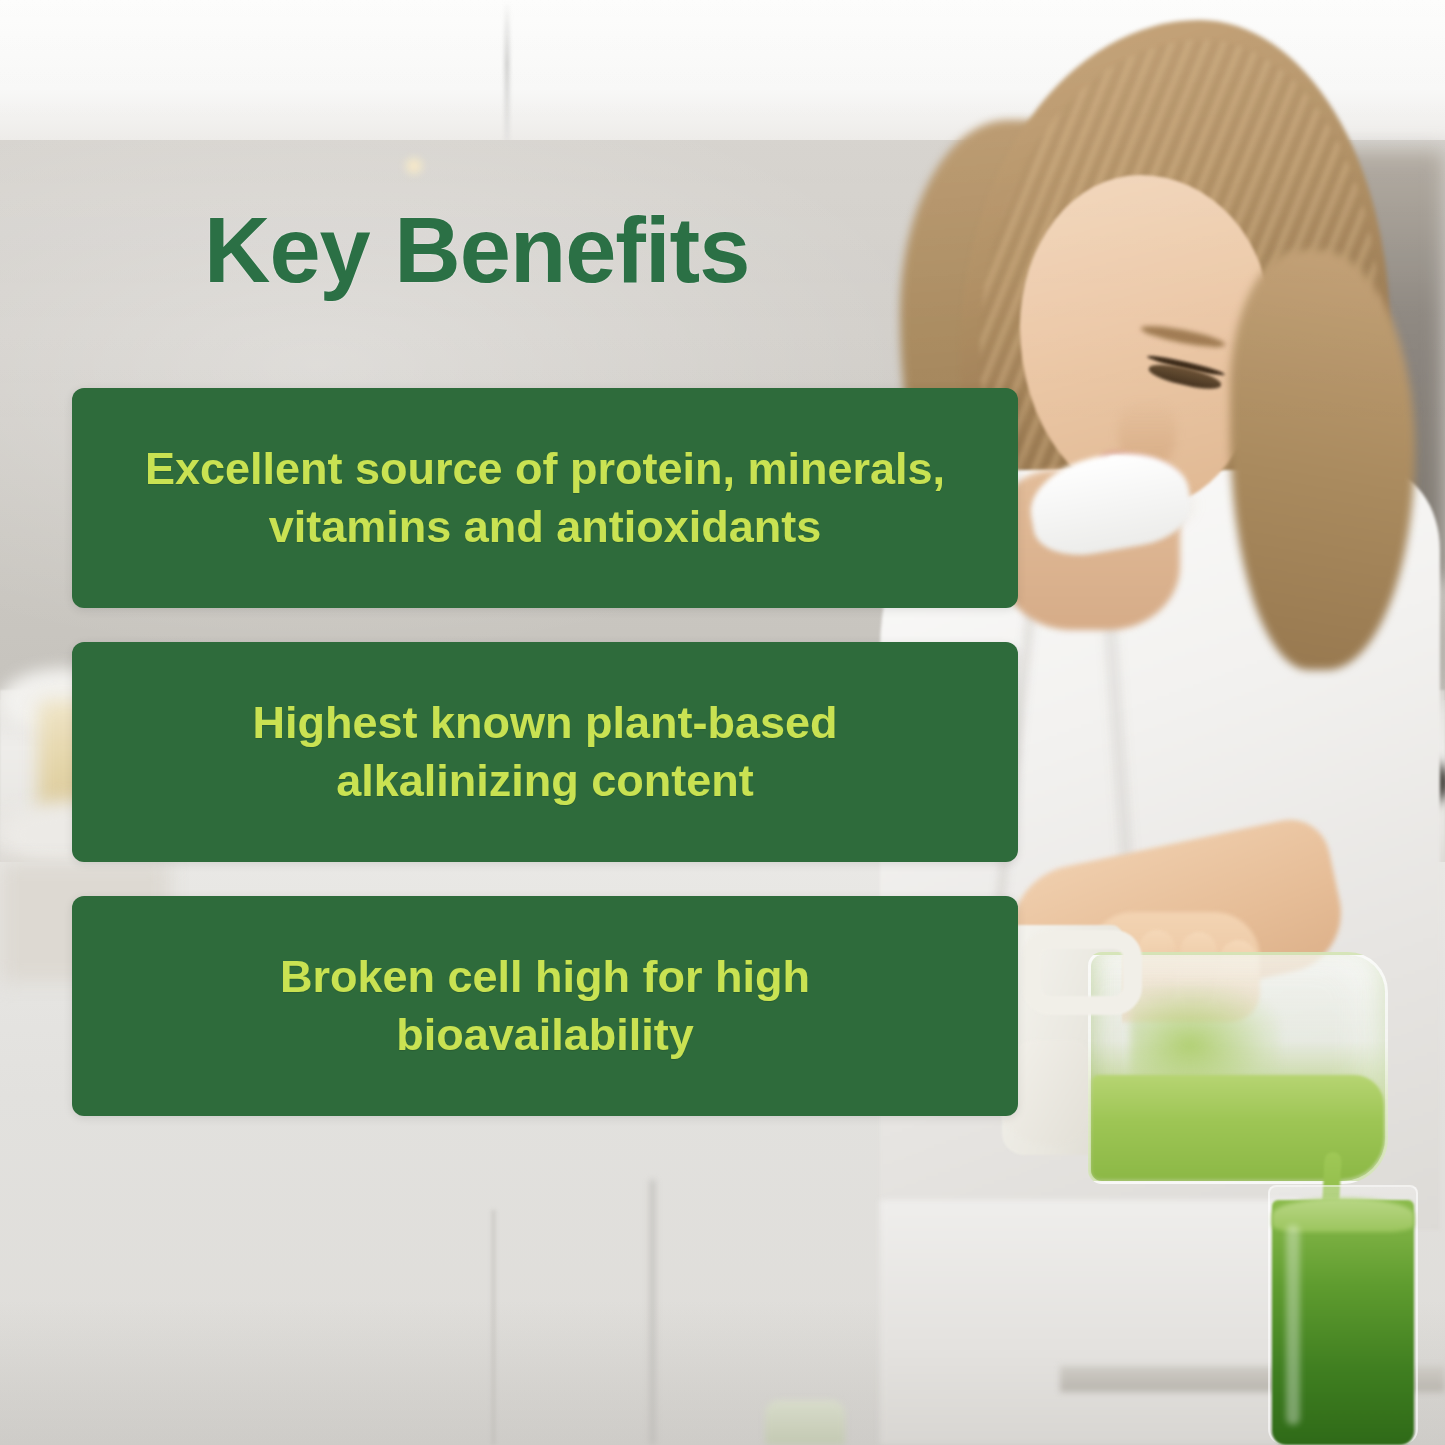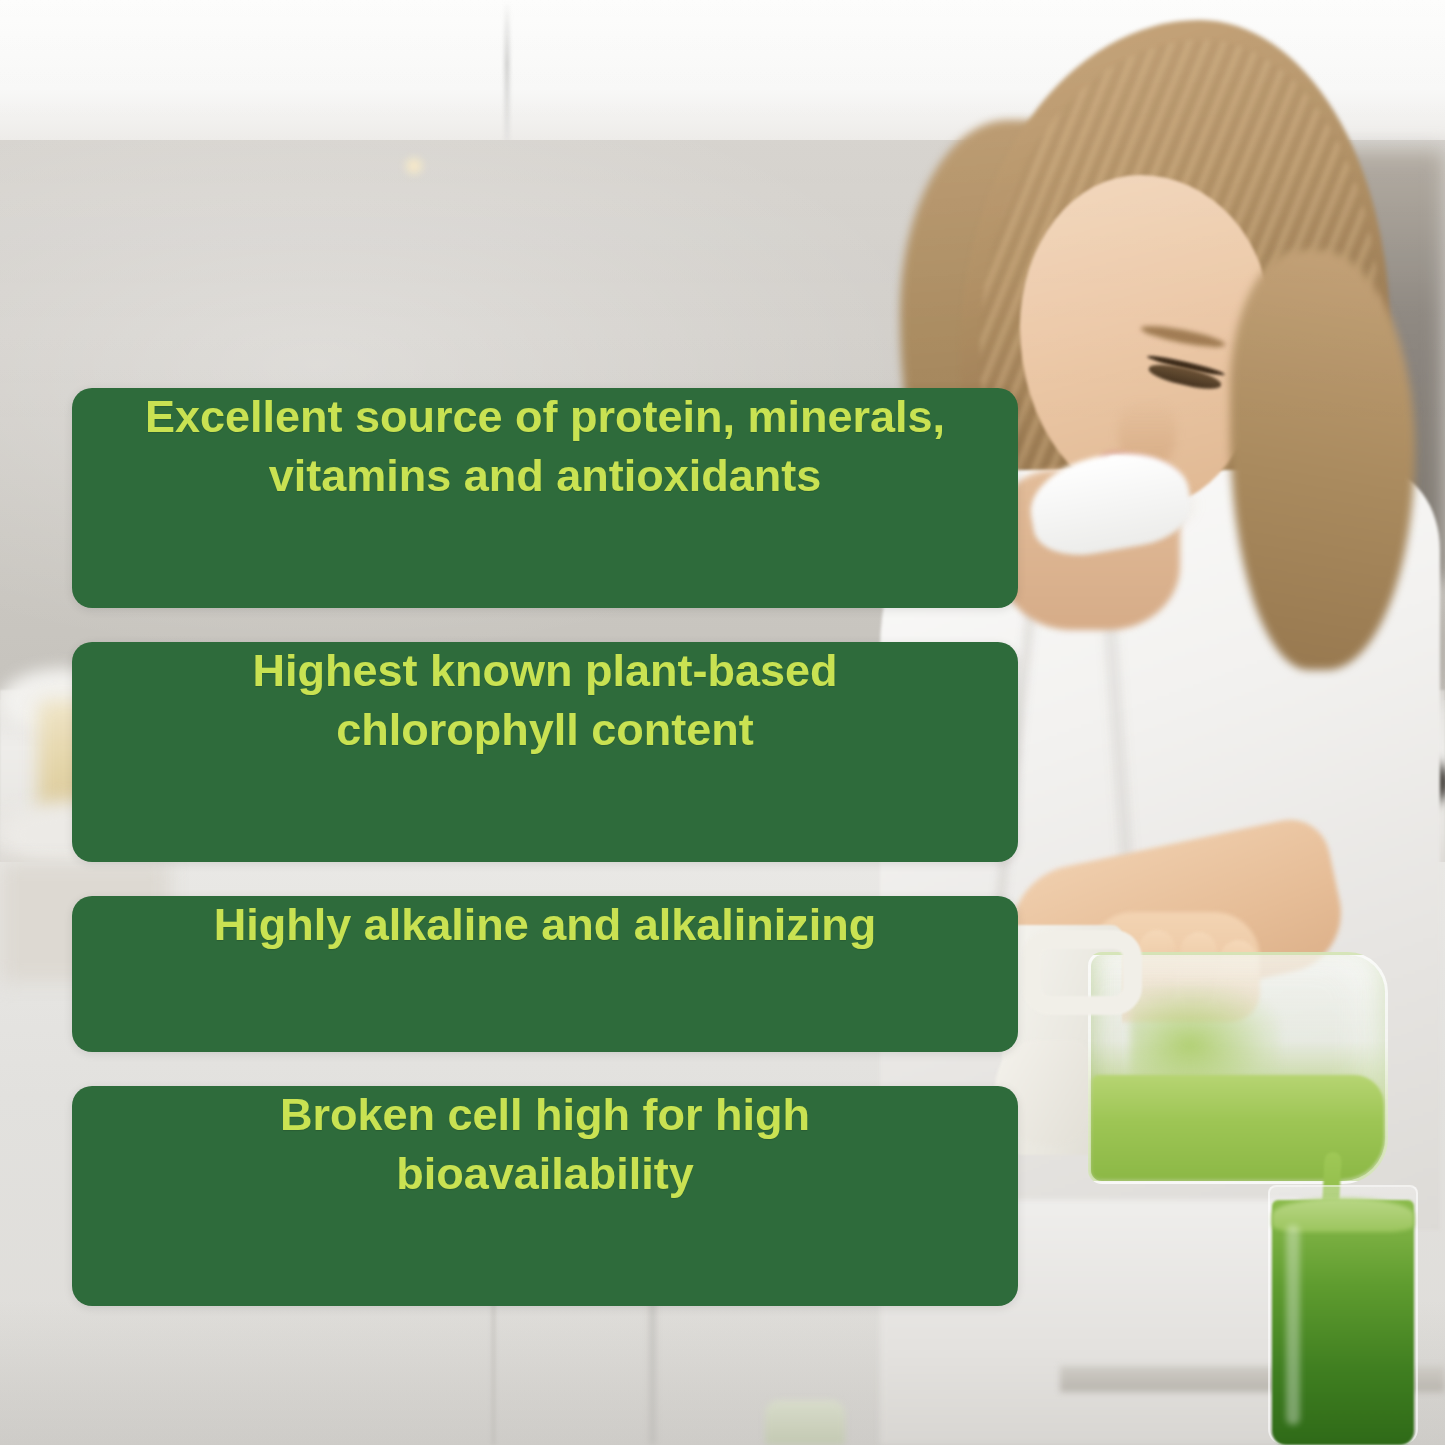--- a/index.html
+++ b/index.html
@@ -429,22 +429,23 @@
   }
 
   .cards {
     position: absolute;
     left: 72px;
     top: 388px;
     width: 946px;
   }
   .card {
     background: #2e6b3b;
-    border-radius: 20px;
+    border-radius: 12px;
     display: flex;
+    align-items: center;
     justify-content: center;
     box-shadow: 0 2px 10px rgba(0,0,0,.10);
     margin-bottom: 34px;
   }
   .card-text {
     color: #c9e252;
     font-weight: 700;
     font-size: 45px;
     line-height: 1.30;
     text-align: center;
@@ -523,29 +524,27 @@
     <div class="counter-edge"></div>
     <div class="glass"></div>
     <div class="glass-juice"></div>
     <div class="glass-foam"></div>
     <div class="glass-shine"></div>
     <div class="bottle-bottom"></div>
 
     <div class="photo-soften"></div>
   </div>
 
+  <div class="heading">Key Benefits</div>
 
   <div class="cards">
     <div class="card card-1">
       <div class="card-text">Excellent source of protein, minerals, vitamins and antioxidants</div>
     </div>
     <div class="card card-2">
-      <div class="card-text">Highest known plant-based chlorophyll content</div>
-    </div>
-    <div class="card card-3">
-      <div class="card-text">Highly alkaline and alkalinizing</div>
+      <div class="card-text">Highest known plant-based alkalinizing content</div>
     </div>
     <div class="card card-4">
       <div class="card-text">Broken cell high for high bioavailability</div>
     </div>
   </div>
 
 </div>
 
 </body></html>

